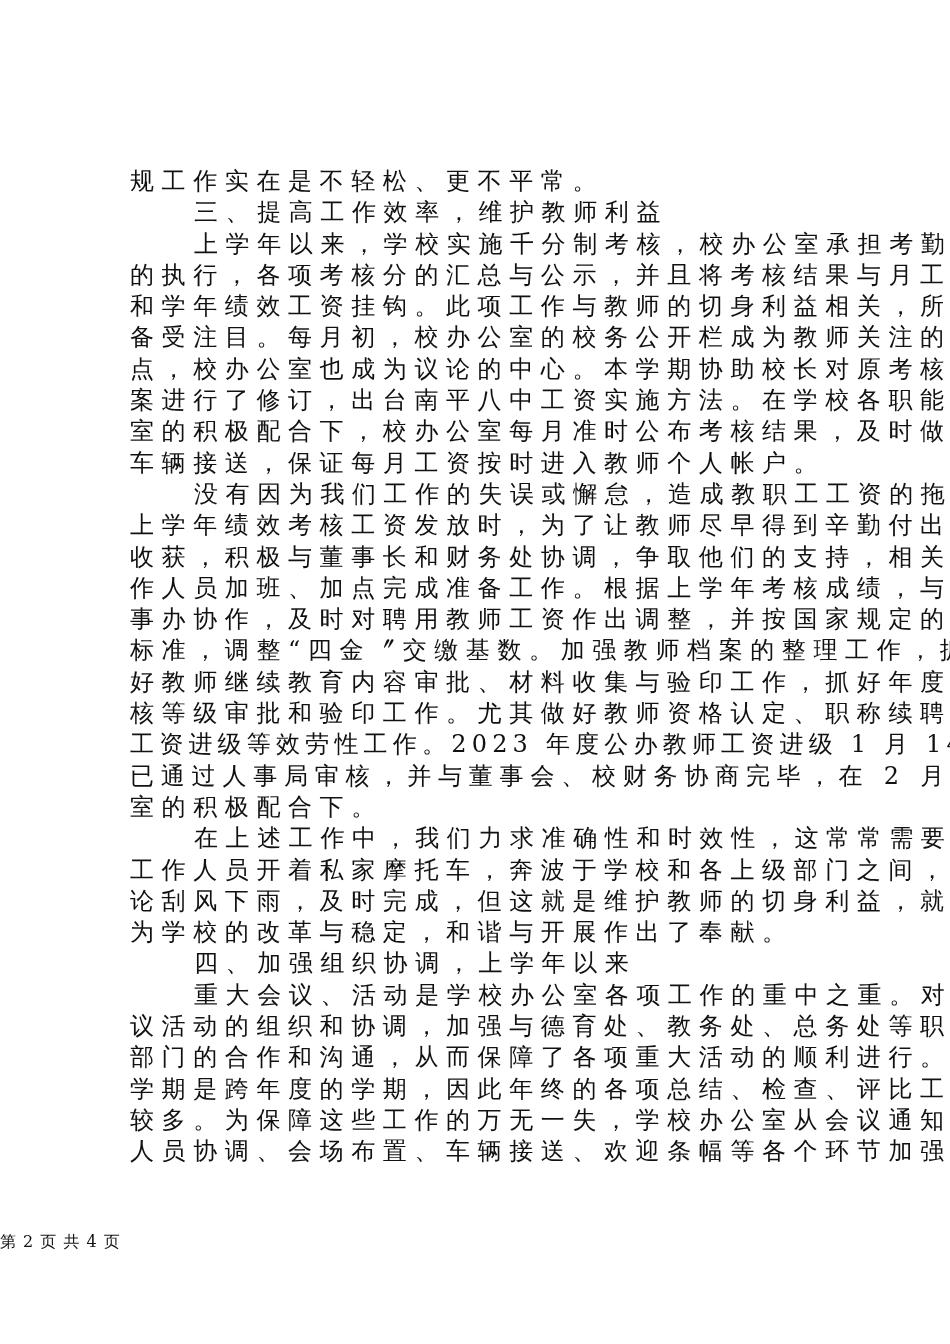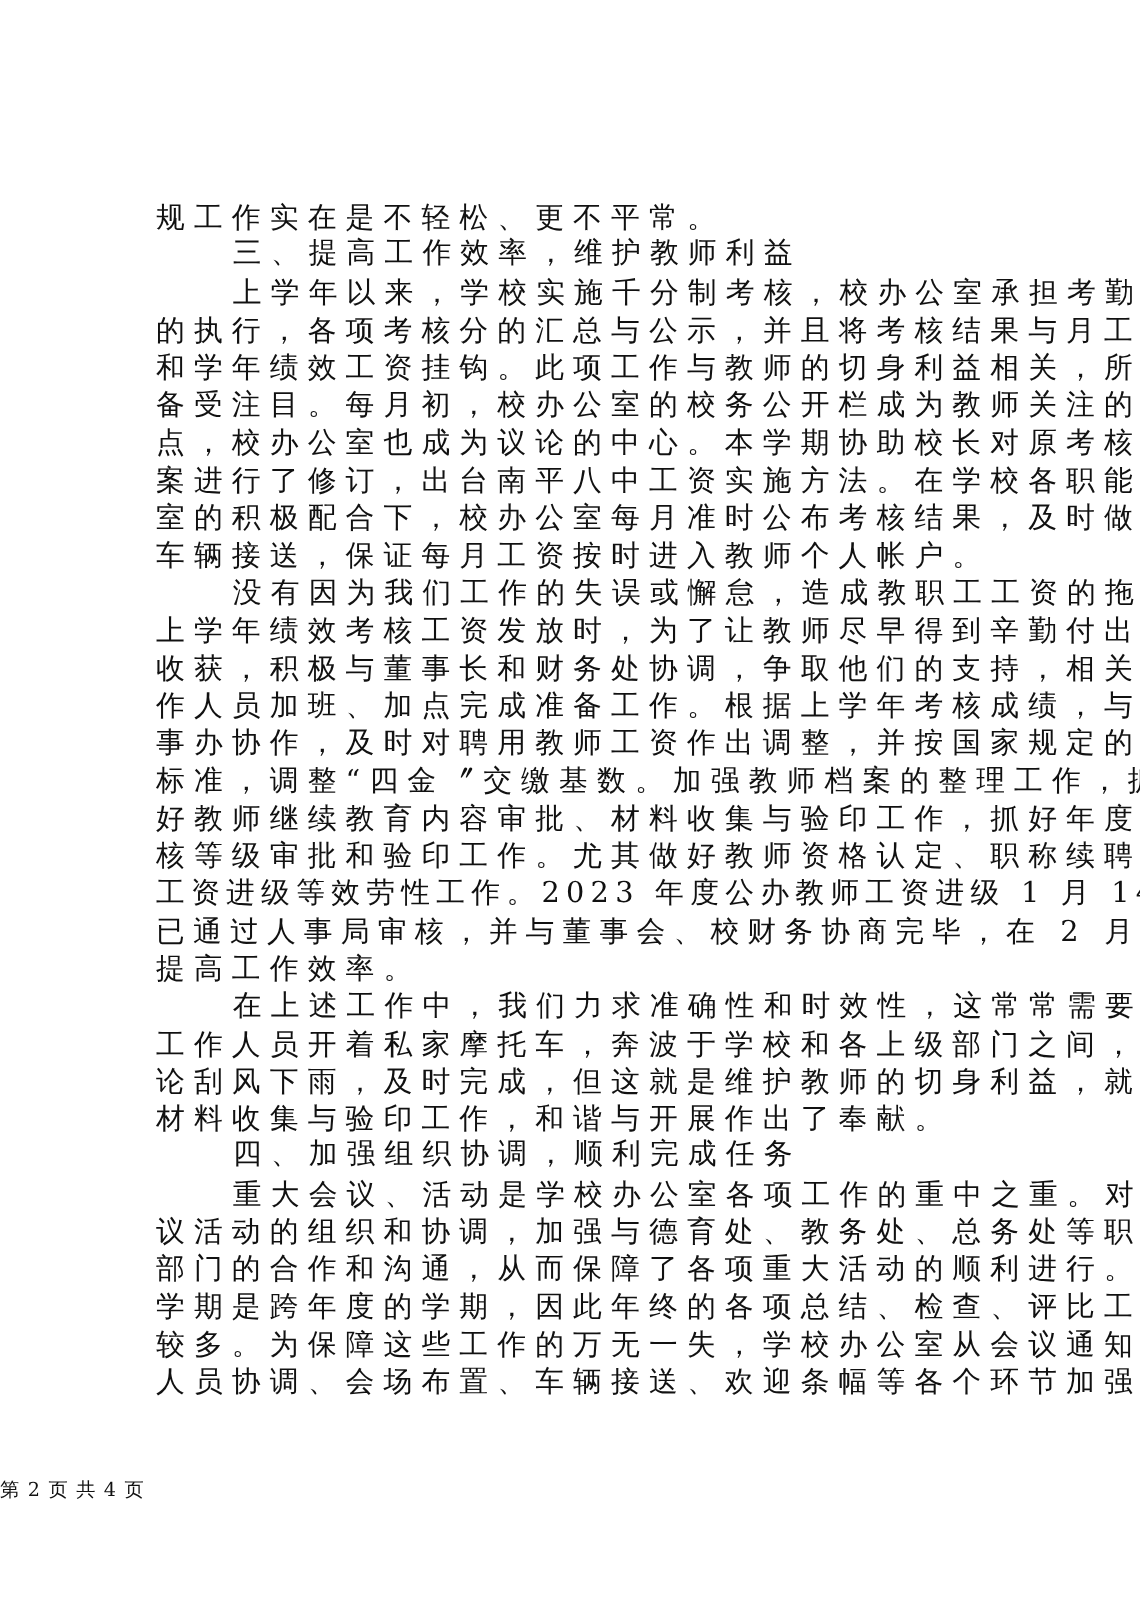--- a/index.html
+++ b/index.html
@@ -35,21 +35,20 @@
       font-size: 24px;
       white-space: nowrap;
       letter-spacing: 7.6px;
       overflow: visible;
     }
     .line.indent {
       padding-left: 64px;
     }
     .line.heading {
       padding-left: 64px;
-      font-family: Liberation Mono, monospace;
     }
     .footer {
       position: absolute;
       left: 0;
       width: 950px;
       top: 1232px;
       text-align: left;
       font-size: 16px;
       letter-spacing: 1px;
       color: #111111;
@@ -73,26 +72,26 @@
     <span class="line indent">没有因为我们工作的失误或懈怠，造成教职工工资的拖欠。</span>
     <span class="line">上学年绩效考核工资发放时，为了让教师尽早得到辛勤付出的</span>
     <span class="line">收获，积极与董事长和财务处协调，争取他们的支持，相关工</span>
     <span class="line">作人员加班、加点完成准备工作。根据上学年考核成绩，与董</span>
     <span class="line">事办协作，及时对聘用教师工资作出调整，并按国家规定的新</span>
     <span class="line">标准，调整“四金〞交缴基数。加强教师档案的整理工作，抓</span>
     <span class="line">好教师继续教育内容审批、材料收集与验印工作，抓好年度考</span>
     <span class="line">核等级审批和验印工作。尤其做好教师资格认定、职称续聘、</span>
     <span class="line" style="letter-spacing:5.2px;">工资进级等效劳性工作。2023 年度公办教师工资进级 1 月 14 日</span>
     <span class="line" style="letter-spacing:6.8px;">已通过人事局审核，并与董事会、校财务协商完毕，在 2 月份</span>
-    <span class="line">提高工作效率。</span>
+    <span class="line">室的积极配合下。</span>
     <span class="line indent">在上述工作中，我们力求准确性和时效性，这常常需要有关</span>
     <span class="line">工作人员开着私家摩托车，奔波于学校和各上级部门之间，无</span>
     <span class="line">论刮风下雨，及时完成，但这就是维护教师的切身利益，就是</span>
-    <span class="line">材料收集与验印工作，和谐与开展作出了奉献。</span>
-    <span class="line heading">四、加强组织协调，顺利完成任务</span>
+    <span class="line">为学校的改革与稳定，和谐与开展作出了奉献。</span>
+    <span class="line heading">四、加强组织协调，上学年以来</span>
     <span class="line indent">重大会议、活动是学校办公室各项工作的重中之重。对于会</span>
     <span class="line">议活动的组织和协调，加强与德育处、教务处、总务处等职能</span>
     <span class="line">部门的合作和沟通，从而保障了各项重大活动的顺利进行。本</span>
     <span class="line">学期是跨年度的学期，因此年终的各项总结、检查、评比工作</span>
     <span class="line">较多。为保障这些工作的万无一失，学校办公室从会议通知、</span>
     <span class="line">人员协调、会场布置、车辆接送、欢迎条幅等各个环节加强组</span>
   </div>
 
   <div class="footer">第 2 页  共 4 页</div>
 </div>

